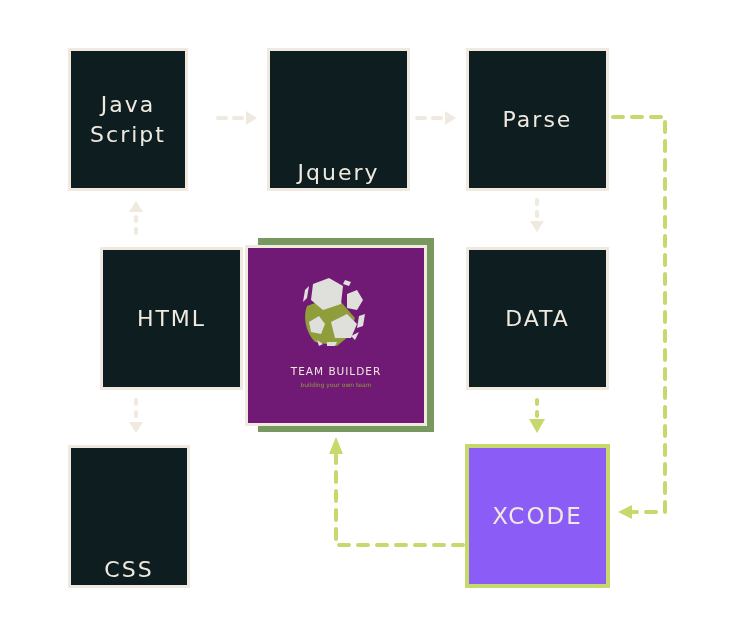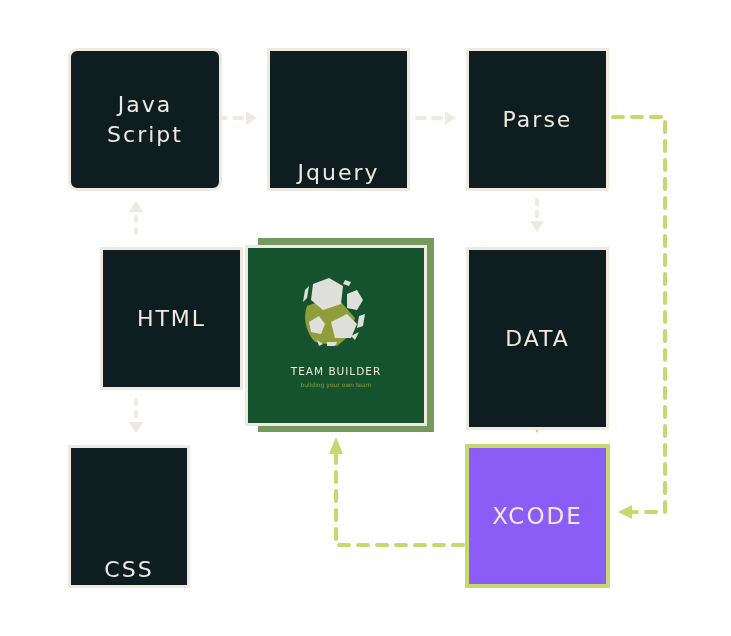--- a/index.html
+++ b/index.html
@@ -2,30 +2,30 @@
 <html><head>
 <meta charset="utf-8">
 <style>
   html, body { margin:0; padding:0; }
   body { width:731px; height:636px; background:#ffffff; position:relative; overflow:hidden;
          font-family:"DejaVu Sans", sans-serif; }
   .node { position:absolute; box-sizing:border-box; background:#0e1e20; border:3px solid #efe9df;
           display:flex; align-items:center; justify-content:center; text-align:center;
           color:#efe9df; font-size:22px; letter-spacing:2px; line-height:30px; }
   .node span { white-space:pre-line; }
-  #n-js   { left:68px;  top:48px;  width:154px; height:143px;border-radius:9px; }
+  #n-js   { left:68px;  top:48px;  width:120px; height:143px; }
   #n-jq   { left:267px; top:48px;  width:143px; height:143px;align-items:flex-end; }
   #n-parse{ left:466px; top:48px;  width:143px; height:143px; }
   #n-html { left:68px;  top:247px; width:143px; height:143px;margin-left:32px; }
-  #n-data { left:466px; top:247px; width:143px; height:183px; }
+  #n-data { left:466px; top:247px; width:143px; height:143px; }
   #n-css  { left:68px;  top:445px; width:122px; height:143px;align-items:flex-end; }
   #n-xcode{ left:465px; top:444px; width:145px; height:144px; background:#8b5cf6; border:4px solid #c5d96c; font-size:23px; }
   #tb-back { position:absolute; left:258px; top:238px; width:176px; height:194px; background:#77985f; }
   #tb-front{ position:absolute; left:245px; top:245px; width:182px; height:181px; box-sizing:border-box;
-             background:#14532d; border:3px solid #efe9df; }
+             background:#701a75; border:3px solid #efe9df; }
   #tb-title{ position:absolute; left:0; right:0; top:117px; text-align:center; color:#efe9df;
              font-size:10.5px; letter-spacing:1px; }
   #tb-sub  { position:absolute; left:0; right:0; top:133px; text-align:center; color:#8f9e3a;
              font-size:6px; }
   #ball { position:absolute; left:45px; top:28px; }
   svg#links { position:absolute; left:0; top:0; }
 </style>
 </head>
 <body>
 

